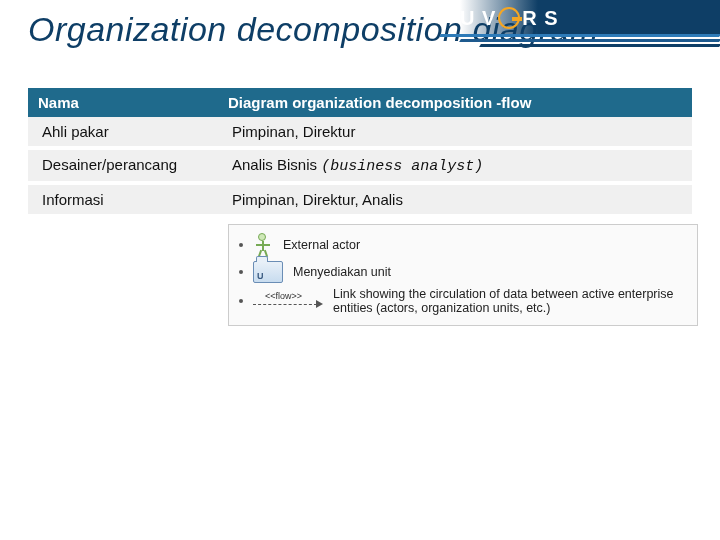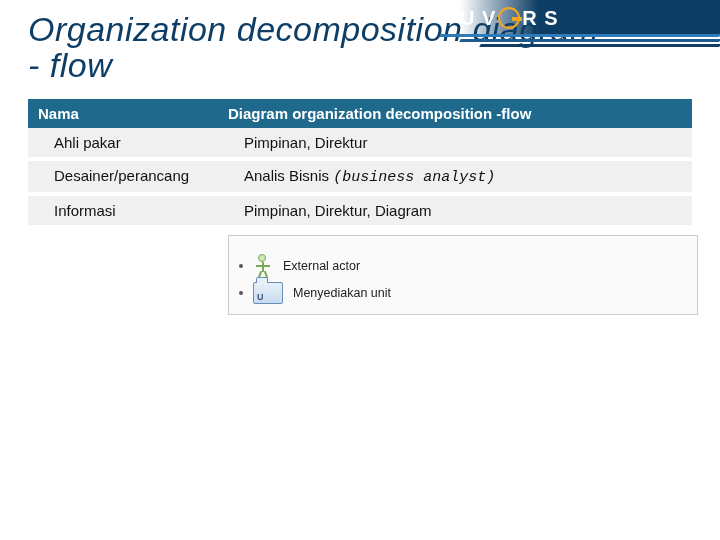--- a/index.html
+++ b/index.html
@@ -62,42 +62,43 @@
     padding: 12px 0 0 28px;
     letter-spacing: 0.5px;
   }
   .content {
     padding: 16px 28px 0 28px;
   }
   table.info {
     width: 100%;
     border-collapse: collapse;
     font-size: 15px;
+    margin-top: 24px;
   }
   table.info tr.header td {
     background: #1f6a8c;
     color: #fff;
     font-weight: bold;
     padding: 6px 10px;
   }
   table.info tr.row td {
     background: #f0f0f0;
     border-bottom: 4px solid #fff;
-    padding: 6px 26px;
+    padding: 6px 14px;
     vertical-align: top;
     color: #111;
   }
   table.info td.left { width: 190px; }
   .italic-part { font-style: italic; font-family: Liberation Mono, monospace; }
   .legend {
     margin: 6px 0 0 200px;
     font-size: 12px;
     color: #333;
     border: 1px solid #ccc;
-    padding: 14px 10px 6px 6px;
+    padding: 4px 10px 6px 6px;
     width: 470px;
     background: #fafafa;
   }
   .legend-row {
     display: flex;
     align-items: center;
     margin: 4px 0;
   }
   .legend-bullet {
     width: 4px; height: 4px; background: #555; border-radius: 50%;
@@ -168,21 +169,20 @@
   </div>
 </div>
 <div class="stripes">
   <div class="stripe s1"></div>
   <div class="stripe s2"></div>
   <div class="stripe s3"></div>
 </div>
 
 <div class="title">
   <div>Organization decomposition diagram</div>
-  <div>- flow</div>
 </div>
 
 <div class="content">
   <table class="info">
     <tbody>
         <tr class="header">
       <td class="left">Nama</td>
       <td>Diagram organization decomposition -flow</td>
     </tr>
     <tr class="row">
@@ -190,21 +190,21 @@
       <td>Pimpinan, Direktur</td>
     </tr>
     <tr class="row">
       <td class="left">Desainer/perancang</td>
       <td>
         <span>Analis Bisnis </span><span class="italic-part">(business analyst)</span>
       </td>
     </tr>
     <tr class="row">
       <td class="left">Informasi</td>
-      <td>Pimpinan, Direktur, Diagram</td>
+      <td>Pimpinan, Direktur, Analis</td>
     </tr>
   </tbody>
     </table>
 
   <div class="legend">
     <div class="legend-row">
       <div class="legend-bullet"></div>
       <div class="legend-icon">
         <div class="actor-icon">
             <div class="head"></div>
@@ -219,14 +219,25 @@
     <div class="legend-row">
       <div class="legend-bullet"></div>
       <div class="legend-icon">
         <div class="unit-icon">
             <div class="tab"></div>
             <div class="u">U</div>
           </div>
       </div>
       <div class="legend-text">Menyediakan unit</div>
     </div>
+    <div class="legend-row">
+      <div class="legend-bullet"></div>
+      <div class="legend-icon">
+        <div class="link-icon">
+          <div class="lbl">&lt;&lt;flow&gt;&gt;</div>
+          <div class="line"></div>
+            <div class="arrow"></div>
+        </div>
+      </div>
+      <div class="legend-text">Link showing the circulation of data between active enterprise entities (actors, organization units, etc.)</div>
+    </div>
   </div>
 </div>
 
 </body></html>

